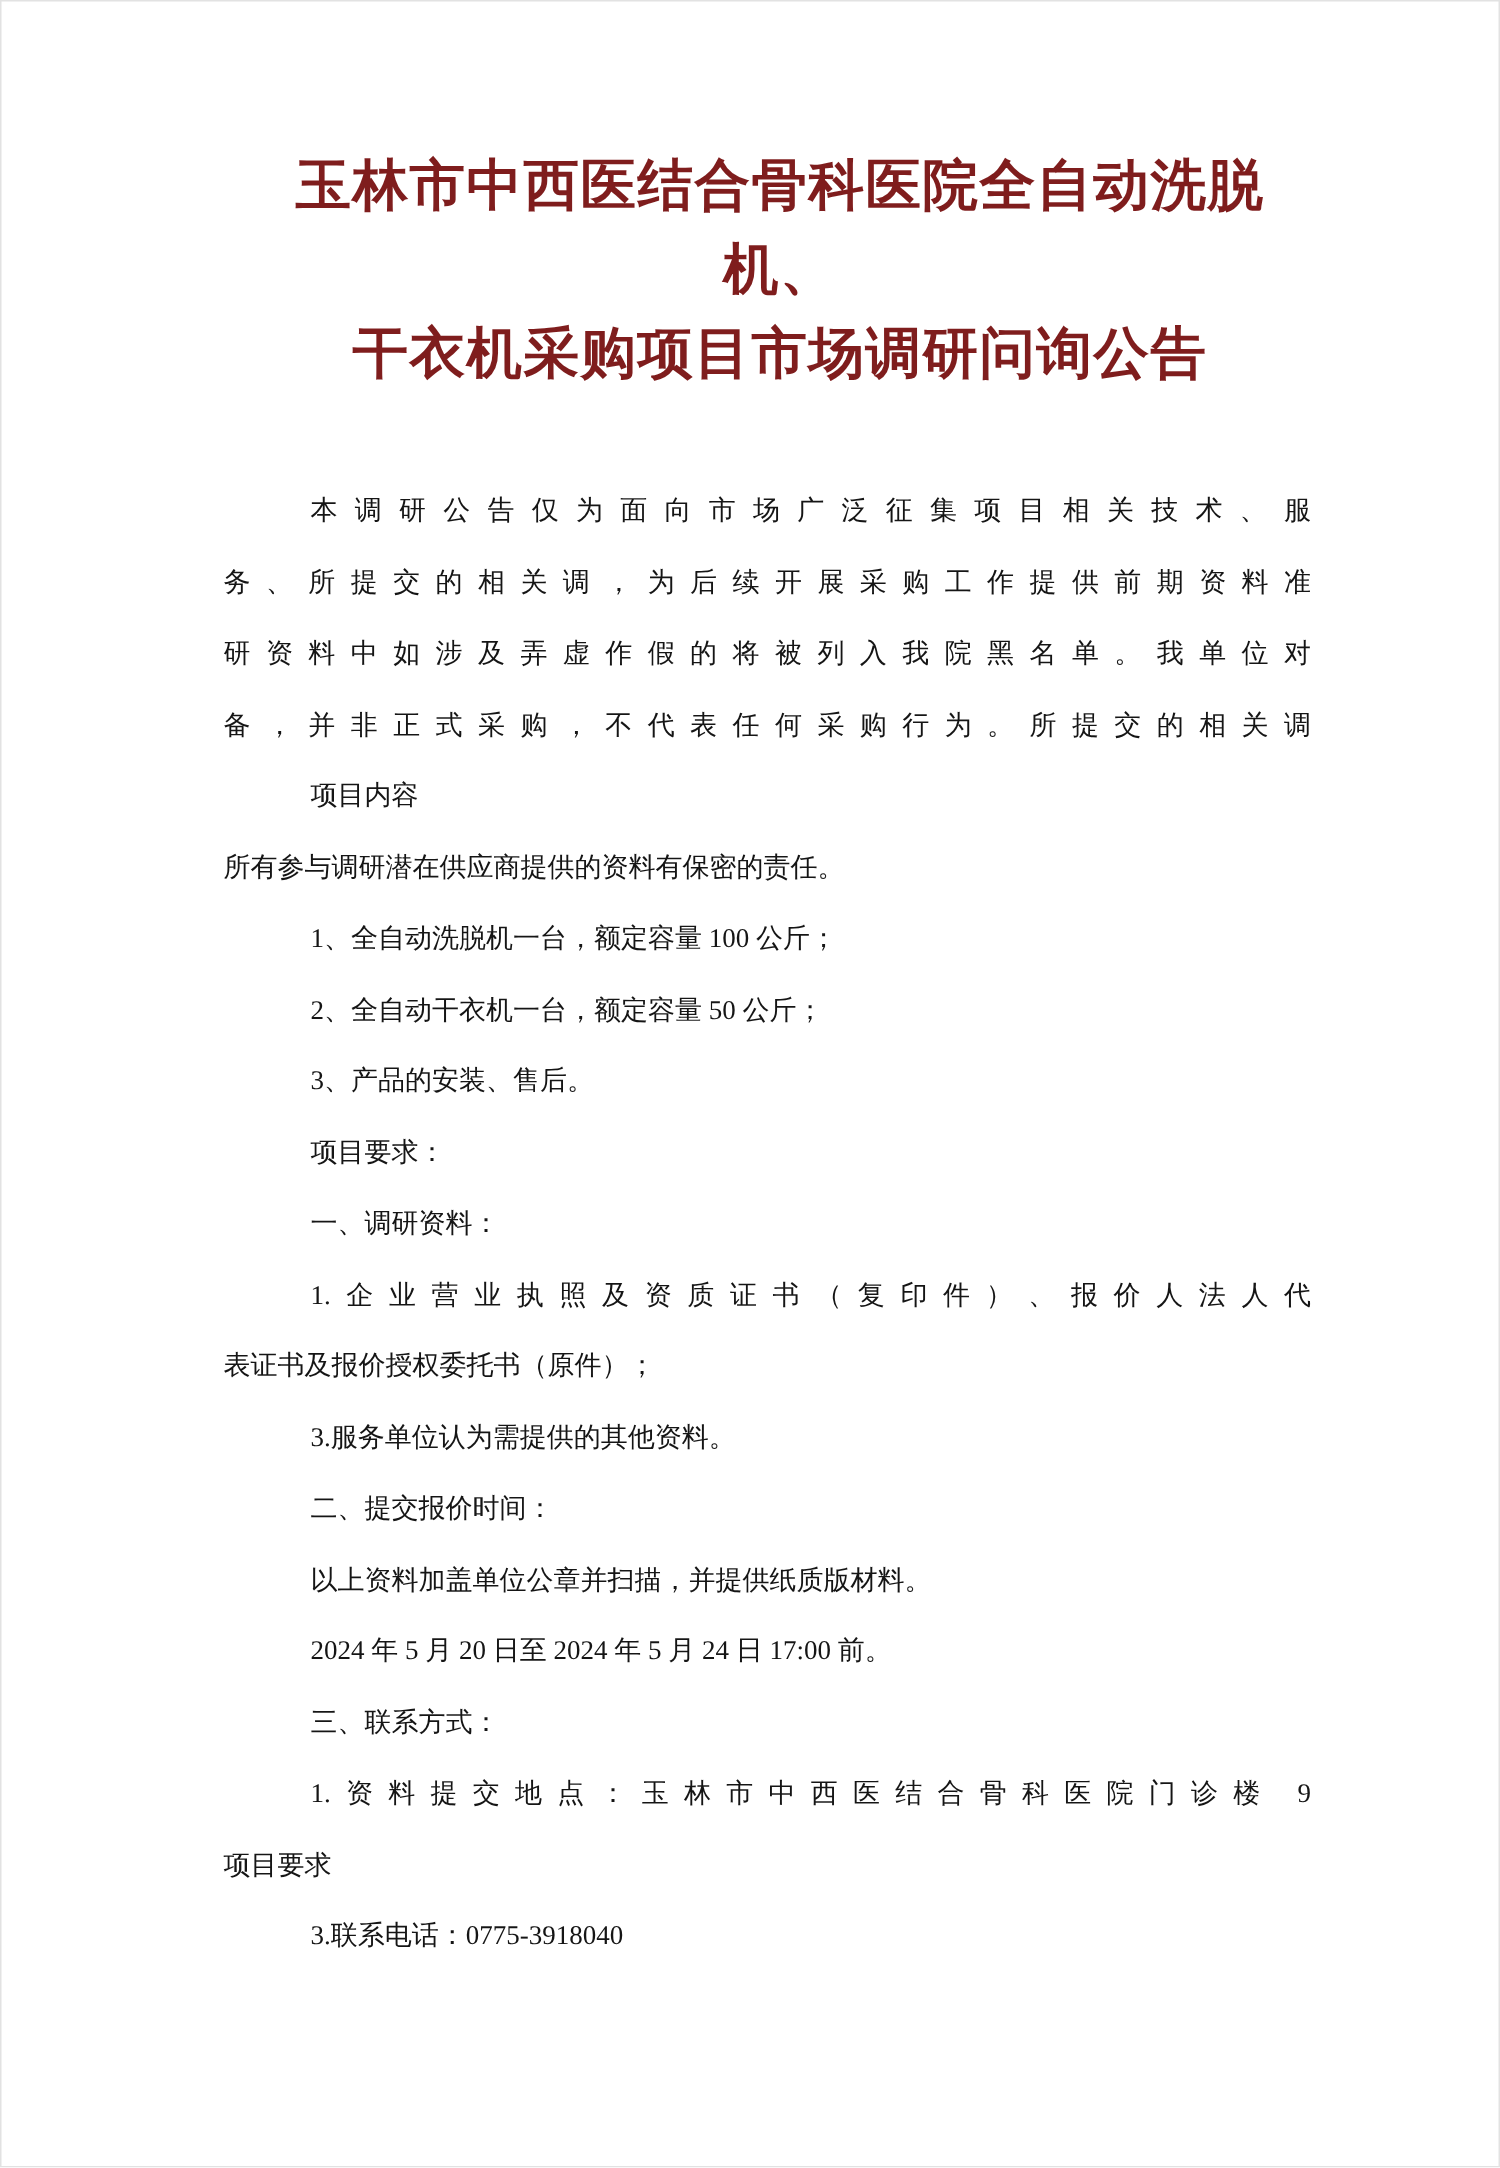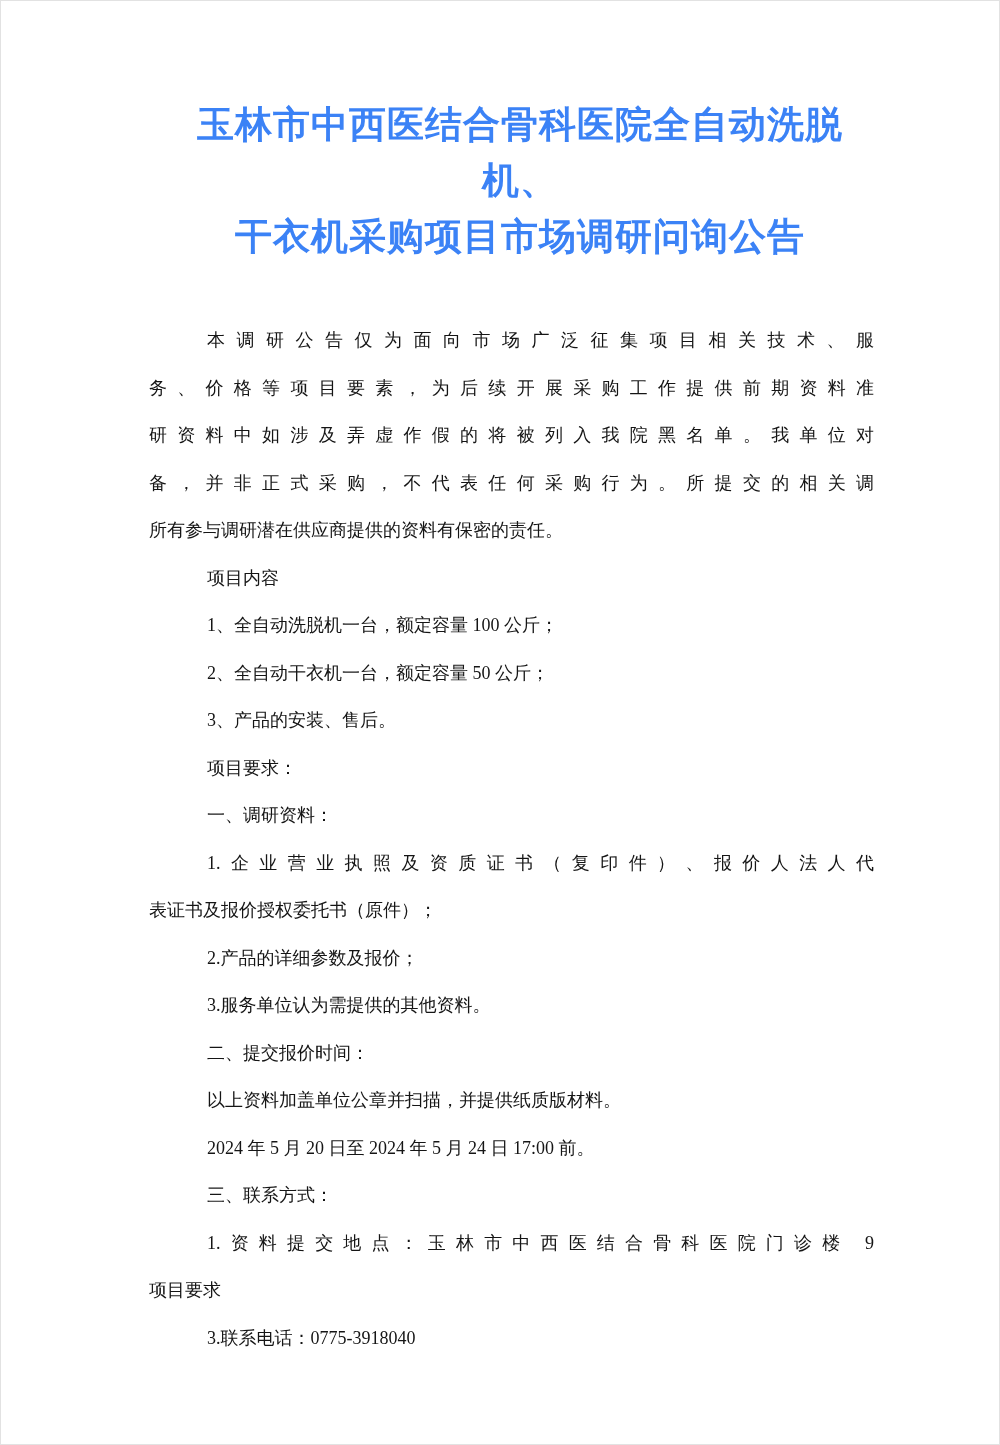--- a/index.html
+++ b/index.html
@@ -19,21 +19,21 @@
     font-family: "Liberation Serif", "DejaVu Serif", serif;
     color: #111111;
   }
   .doc-title {
     margin: 0 0 52px 17px;
     font-size: 37px;
     font-weight: bold;
     line-height: 56px;
     text-align: center;
     letter-spacing: 1px;
-    color: #3b82f6;
+    color: #7f1d1d;
   }
   .doc-title .title-line {
     display: block;
   }
   .doc-body {
     font-size: 18px;
     line-height: 47.5px;
     color: #151515;
   }
   .doc-line {
@@ -52,33 +52,32 @@
 </head>
 <body>
 
 <div class="page">
   <h1 class="doc-title">
     <span class="title-line">玉林市中西医结合骨科医院全自动洗脱机、</span>
     <span class="title-line">干衣机采购项目市场调研问询公告</span>
   </h1>
   <div class="doc-body">
       <div class="doc-line indent justify">本调研公告仅为面向市场广泛征集项目相关技术、服</div>
-      <div class="doc-line justify">务、价格等项目要素，为后续开展采购工作提供前期资料准</div>
+      <div class="doc-line justify">务、所提交的相关调，为后续开展采购工作提供前期资料准</div>
       <div class="doc-line justify">研资料中如涉及弄虚作假的将被列入我院黑名单。我单位对</div>
       <div class="doc-line justify">备，并非正式采购，不代表任何采购行为。所提交的相关调</div>
+      <div class="doc-line indent">项目内容</div>
       <div class="doc-line">所有参与调研潜在供应商提供的资料有保密的责任。</div>
-      <div class="doc-line indent">项目内容</div>
       <div class="doc-line indent">1、全自动洗脱机一台，额定容量 100 公斤；</div>
       <div class="doc-line indent">2、全自动干衣机一台，额定容量 50 公斤；</div>
       <div class="doc-line indent">3、产品的安装、售后。</div>
       <div class="doc-line indent">项目要求：</div>
       <div class="doc-line indent">一、调研资料：</div>
       <div class="doc-line indent justify">1.企业营业执照及资质证书（复印件）、报价人法人代</div>
       <div class="doc-line">表证书及报价授权委托书（原件）；</div>
-      <div class="doc-line indent">2.产品的详细参数及报价；</div>
       <div class="doc-line indent">3.服务单位认为需提供的其他资料。</div>
       <div class="doc-line indent">二、提交报价时间：</div>
       <div class="doc-line indent">以上资料加盖单位公章并扫描，并提供纸质版材料。</div>
       <div class="doc-line indent">2024 年 5 月 20 日至 2024 年 5 月 24 日 17:00 前。</div>
       <div class="doc-line indent">三、联系方式：</div>
       <div class="doc-line indent justify">1.资料提交地点：玉林市中西医结合骨科医院门诊楼 9</div>
       <div class="doc-line">项目要求</div>
       <div class="doc-line indent">3.联系电话：0775-3918040</div>
     </div>
 </div>

